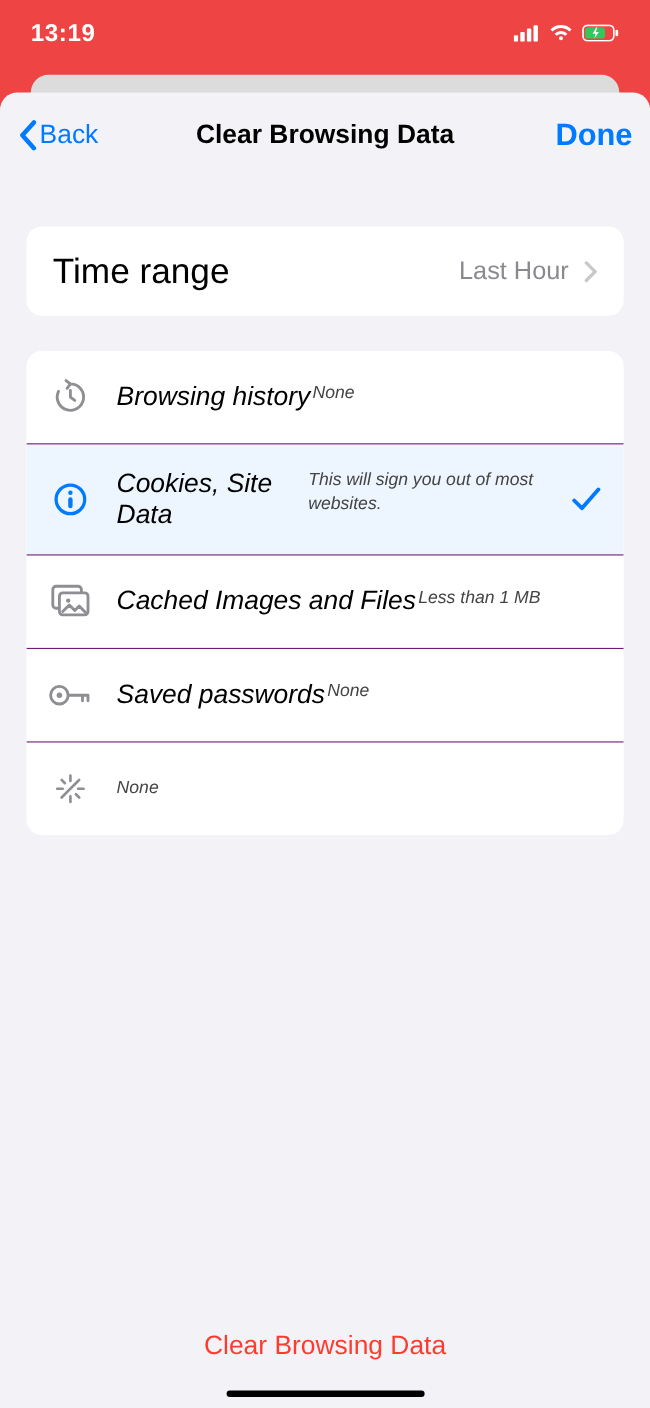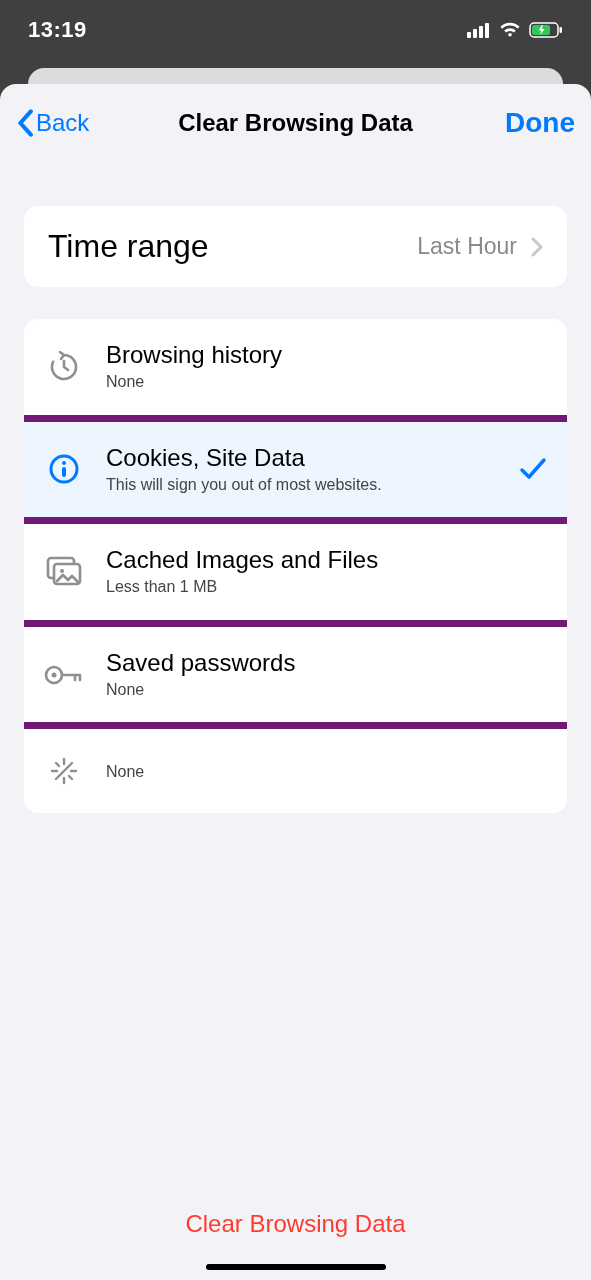--- a/index.html
+++ b/index.html
@@ -1,35 +1,35 @@
 <!DOCTYPE html>
 <html><head>
 <meta charset="utf-8">
 <style>
   * { box-sizing: border-box; margin: 0; padding: 0; }
   html, body { width: 591px; height: 1280px; font-family: -apple-system, "SF Pro Text", "Helvetica Neue", Arial, sans-serif; background: #000; overflow: hidden; }
-  .device { width: 591px; height: 1280px; background: #404040; position: relative; }
+  .device { width: 591px; height: 1280px; background: #ef4444; position: relative; }
   .status-bar { height: 60px; display: flex; align-items: center; justify-content: space-between; padding: 0 28px; color: #fff; }
   .status-time { font-size: 22px; font-weight: 600; letter-spacing: 0.5px; }
   .status-icons { display: flex; align-items: center; gap: 8px; }
   .sheet-backdrop { position: absolute; top: 68px; left: 28px; right: 28px; height: 40px; background: #dcdcdc; border-radius: 16px 16px 0 0; }
   .sheet { position: absolute; top: 84px; left: 0; right: 0; bottom: 0; background: #f2f2f7; border-radius: 16px 16px 0 0; display: flex; flex-direction: column; }
   .nav { height: 78px; display: flex; align-items: center; justify-content: space-between; padding: 12px 16px; }
   .nav-left { display: flex; align-items: center; gap: 2px; color: #007aff; font-size: 24px; cursor: pointer; }
   .nav-title { font-size: 24px; font-weight: 700; color: #000; position: absolute; left: 50%; transform: translateX(-50%); }
   .nav-right { color: #007aff; font-size: 28px; font-weight: 600; cursor: pointer; }
   .content { flex: 1; padding: 0 24px; position: relative; }
   .group { background: #fff; border-radius: 14px; overflow: hidden; margin-top: 44px; }
   .group.first { margin-top: 44px; }
   .group.second { margin-top: 32px; }
   .row { display: flex; align-items: center; padding: 22px 20px; min-height: 76px; }
-  .row.sep { border-top: 7px solid #701a75; }
+  .row.sep { border-top: 1px solid #701a75; }
   .row.selected { background: #edf5fe; }
   .row-icon { width: 40px; height: 40px; display: flex; align-items: center; justify-content: center; flex-shrink: 0; margin-right: 22px; }
-  .row-body { flex: 1; display: flex; flex-direction: column; gap: 2px; }
+  .row-body { flex: 1; display: flex; gap: 2px; font-style: italic; }
   .row-title { font-size: 24px; color: #000; font-weight: 400; }
   .row-sub { font-size: 16px; color: #444; max-width: 320px; line-height: 1.35; }
   .row-value { font-size: 23px; color: #8a8a8e; margin-right: 14px; }
   .check { color: #007aff; flex-shrink: 0; }
   .chevron { color: #c7c7cc; flex-shrink: 0; }
   .time-range-row { display: flex; align-items: center; padding: 22px 24px; }
   .time-range-label { font-size: 32px; color: #000; flex: 1; }
   .clear-btn { position: absolute; bottom: 42px; left: 0; right: 0; text-align: center; font-size: 24px; color: #ff3b30; cursor: pointer; }
   .home-indicator { position: absolute; bottom: 10px; left: 50%; transform: translateX(-50%); width: 180px; height: 6px; background: #000; border-radius: 3px; }
 </style>

